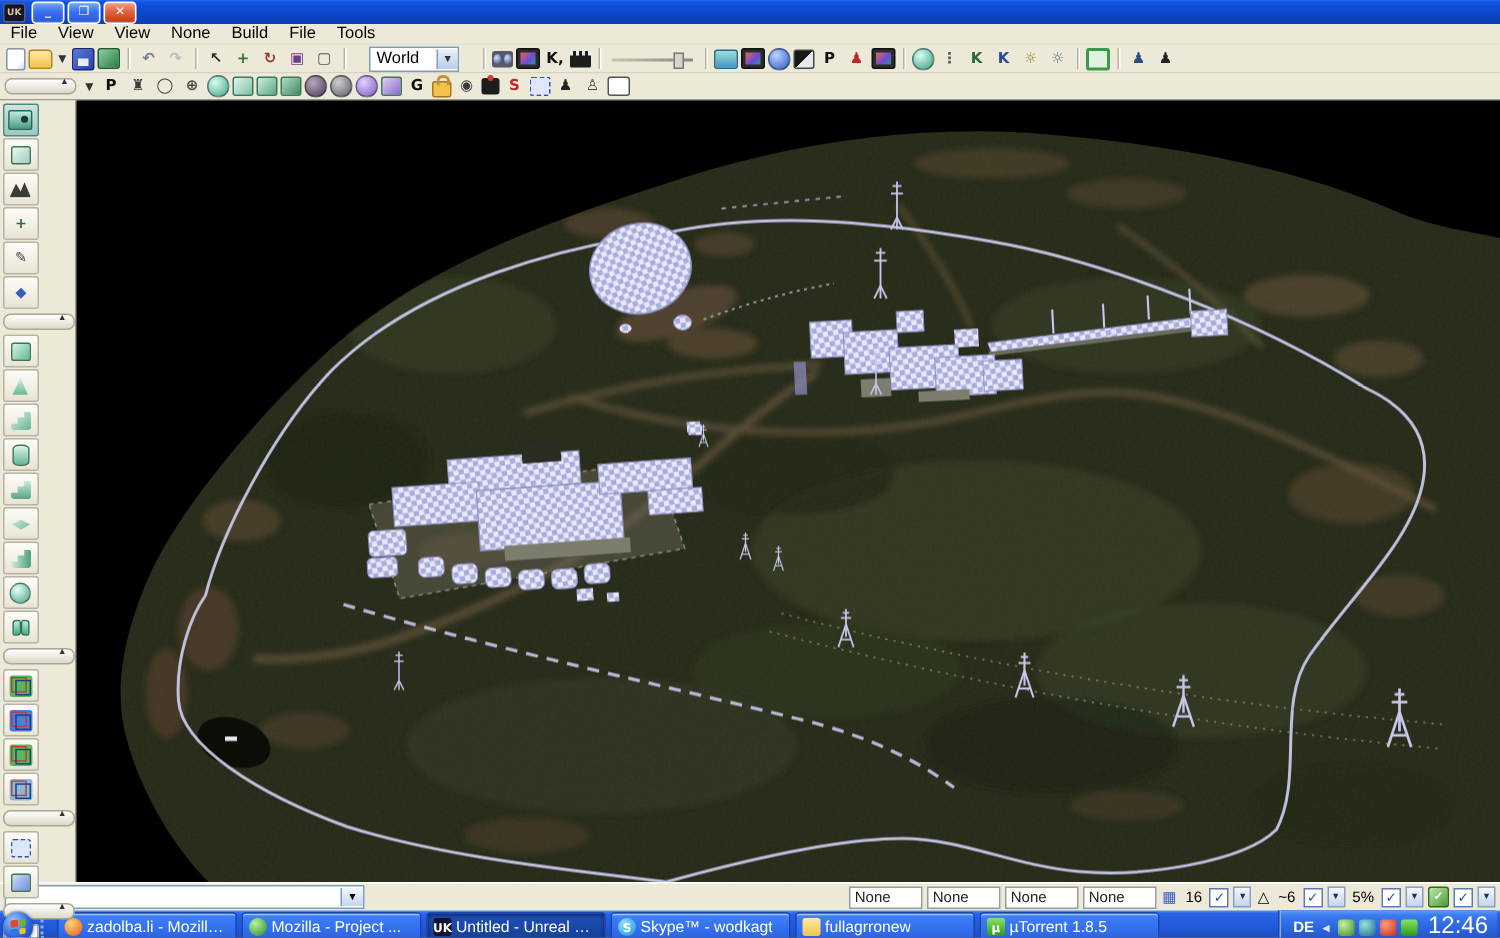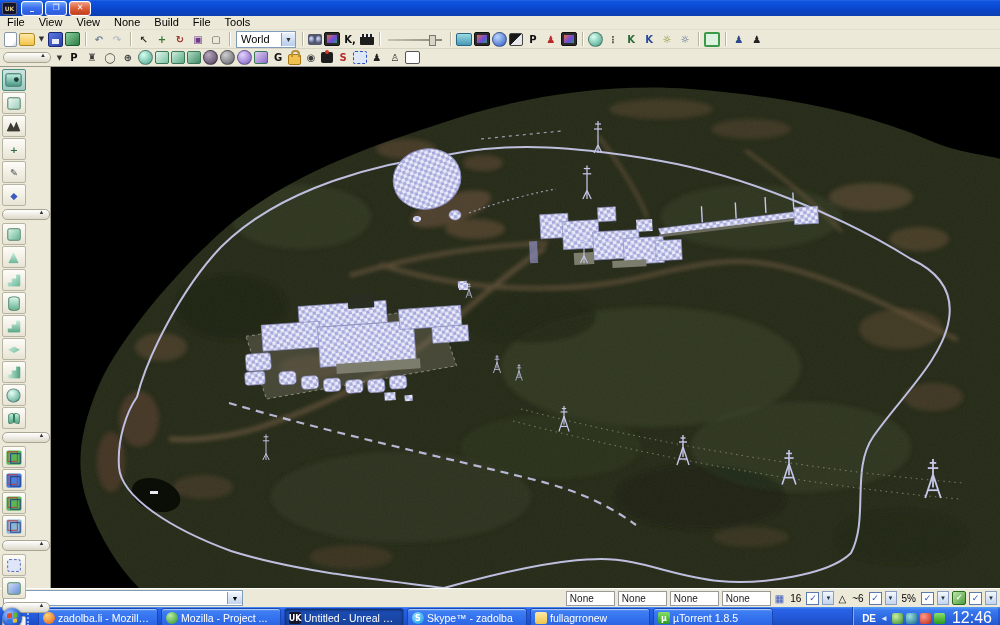--- a/index.html
+++ b/index.html
@@ -65,21 +65,21 @@
   .k-bw{width:12px;height:11px;background:linear-gradient(135deg,#181818 50%,#e8e8e8 50%);border:1px solid #444;}
   .k-lock{width:11px;height:9px;background:#f2c14e;border:1px solid #a87818;margin-top:4px;}
   .k-lock::before{content:"";position:absolute;left:2px;top:-5px;width:5px;height:5px;border:2px solid #b8933a;border-bottom:none;border-radius:4px 4px 0 0;}
   .k-joy{width:12px;height:11px;background:#1d1d1d;border-radius:2px;}
   .k-joy::after{content:"";position:absolute;left:4px;top:-2px;width:4px;height:4px;border-radius:50%;background:#d03a2a;}
   .k-camera{width:15px;height:12px;background:linear-gradient(180deg,#bfeee0,#4a9a84);border:1px solid #23695a;border-radius:2px;}
   .k-camera::after{content:"";position:absolute;right:2px;top:3px;width:5px;height:5px;border-radius:50%;background:#1a3a34;}
   .k-terrain{width:15px;height:12px;background:#3c3c34;clip-path:polygon(0 100%,30% 20%,52% 65%,70% 10%,100% 100%);}
   .k-whitebox{width:13px;height:11px;background:#fff;border:1px solid #555;}
   .k-greenbox{width:12px;height:11px;border:2px solid #3a9a4a;background:#dff2e0 !important;}
-  .tb-combo{height:15px;background:#fff;border:1px solid #7f9db9;display:flex;align-items:center;margin:0 2px;}
+  .tb-combo{height:15px;background:#fff;border:1px solid #7f9db9;display:flex;align-items:center;margin:0 12px;}
   .tb-combo .cv{padding:0 4px;min-width:36px;}
   .tb-combo .ca{width:13px;height:13px;background:linear-gradient(180deg,#e8f0fc,#b8ccec);border-left:1px solid #7f9db9;
      font-size:7px;display:flex;align-items:center;justify-content:center;color:#333;}
   
   .main{display:flex;height:521px;}
   .toolbox{width:50px;background:#ece9d8;border-right:1px solid #9c9a8c;padding-top:1px;}
   .tbx-grid{display:flex;flex-wrap:wrap;width:50px;}
   .tbx-btn{width:22px;height:20px;margin:1px 0 0 1.5px;border:1px solid #b8b4a4;border-radius:2px;
     background:linear-gradient(180deg,#fdfcf8,#e8e4d4);display:flex;align-items:center;justify-content:center;position:relative;}
   .tbx-btn.sel{background:linear-gradient(180deg,#cfe4e0,#9ac8c0);border-color:#4a8a80;}
@@ -522,21 +522,21 @@
       <div class="task">
         <span class="tic" style="background: radial-gradient(circle at 35% 30%, rgb(184, 240, 160), rgb(42, 138, 42)); border-radius: 50%;"></span>
         <span class="tlabel">Mozilla - Project ...</span>
       </div>
       <div class="task active">
         <span class="tic" style="background: rgb(20, 20, 42);">UK</span>
         <span class="tlabel">Untitled - Unreal Dev...</span>
       </div>
       <div class="task">
         <span class="tic" style="background: radial-gradient(circle at 35% 30%, rgb(154, 220, 255), rgb(10, 154, 224)); border-radius: 50%;">S</span>
-        <span class="tlabel">Skype™ - zadolba</span>
+        <span class="tlabel">Skype™ - wodkagt</span>
       </div>
       <div class="task">
         <span class="tic" style="background: linear-gradient(rgb(255, 233, 168), rgb(240, 196, 74));"></span>
         <span class="tlabel">fullagrronew</span>
       </div>
       <div class="task">
         <span class="tic" style="background: linear-gradient(rgb(138, 224, 106), rgb(42, 154, 26));">µ</span>
         <span class="tlabel">µTorrent 1.8.5</span>
       </div>
     </div>

